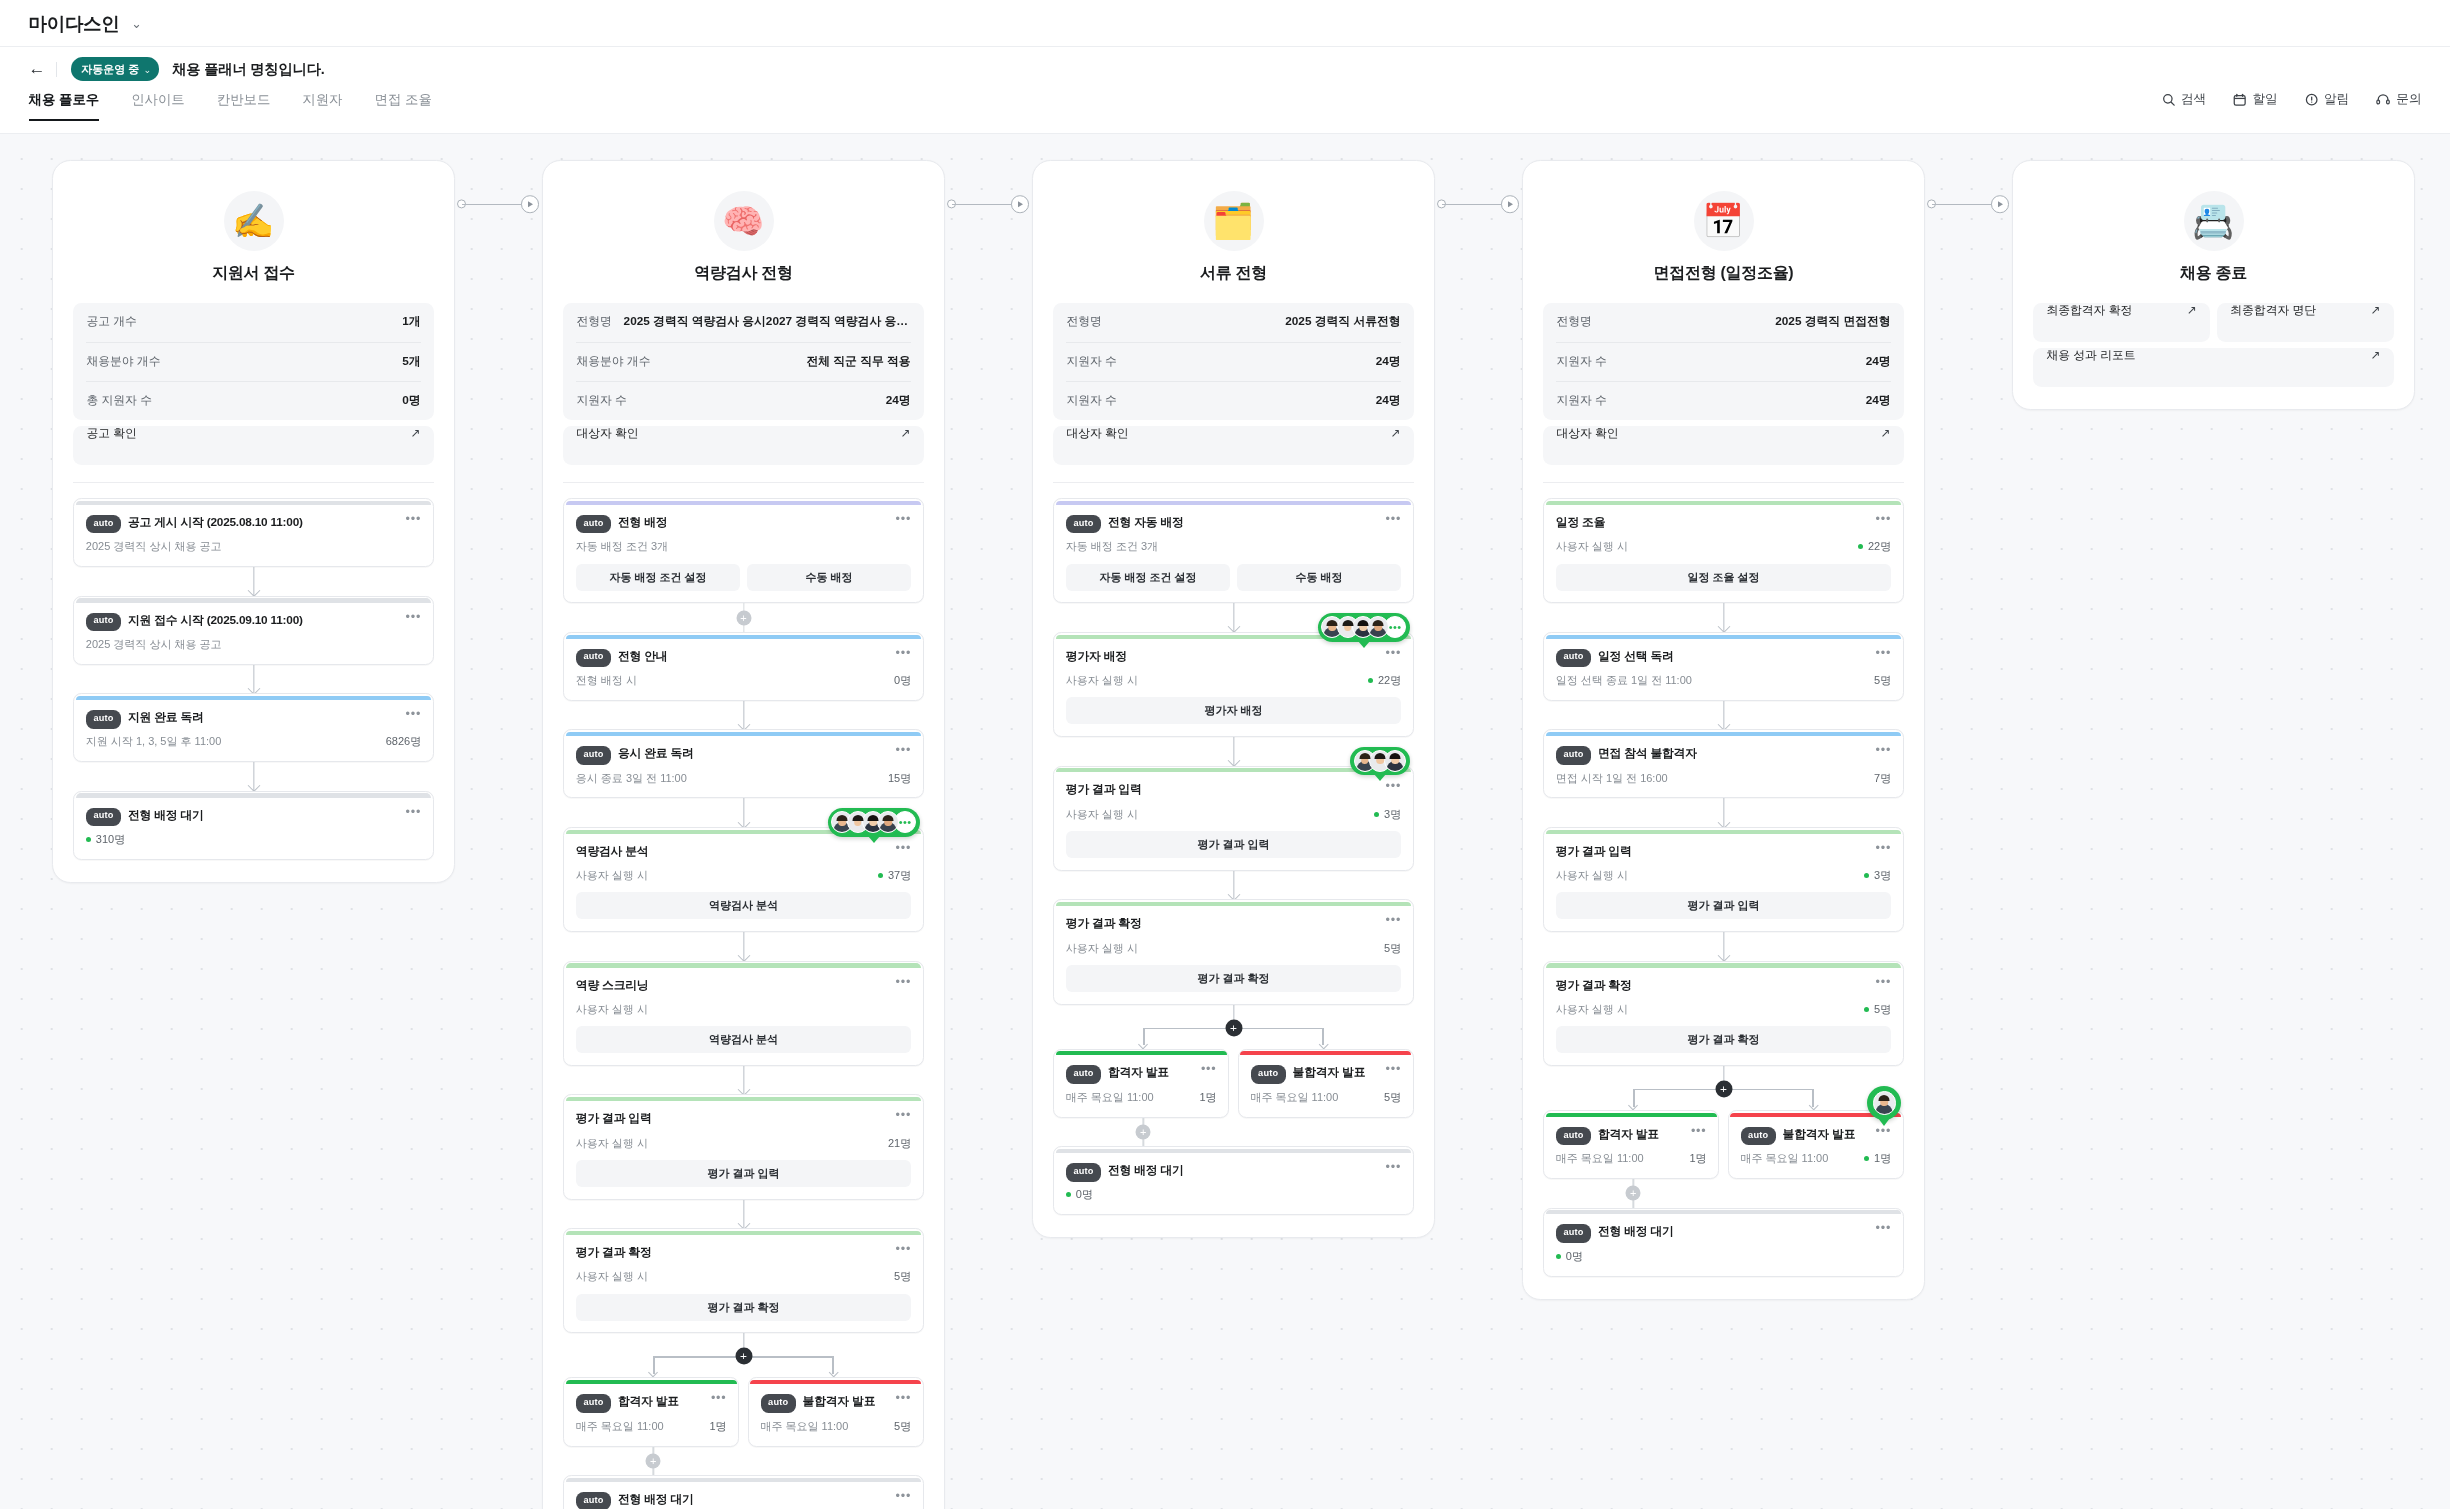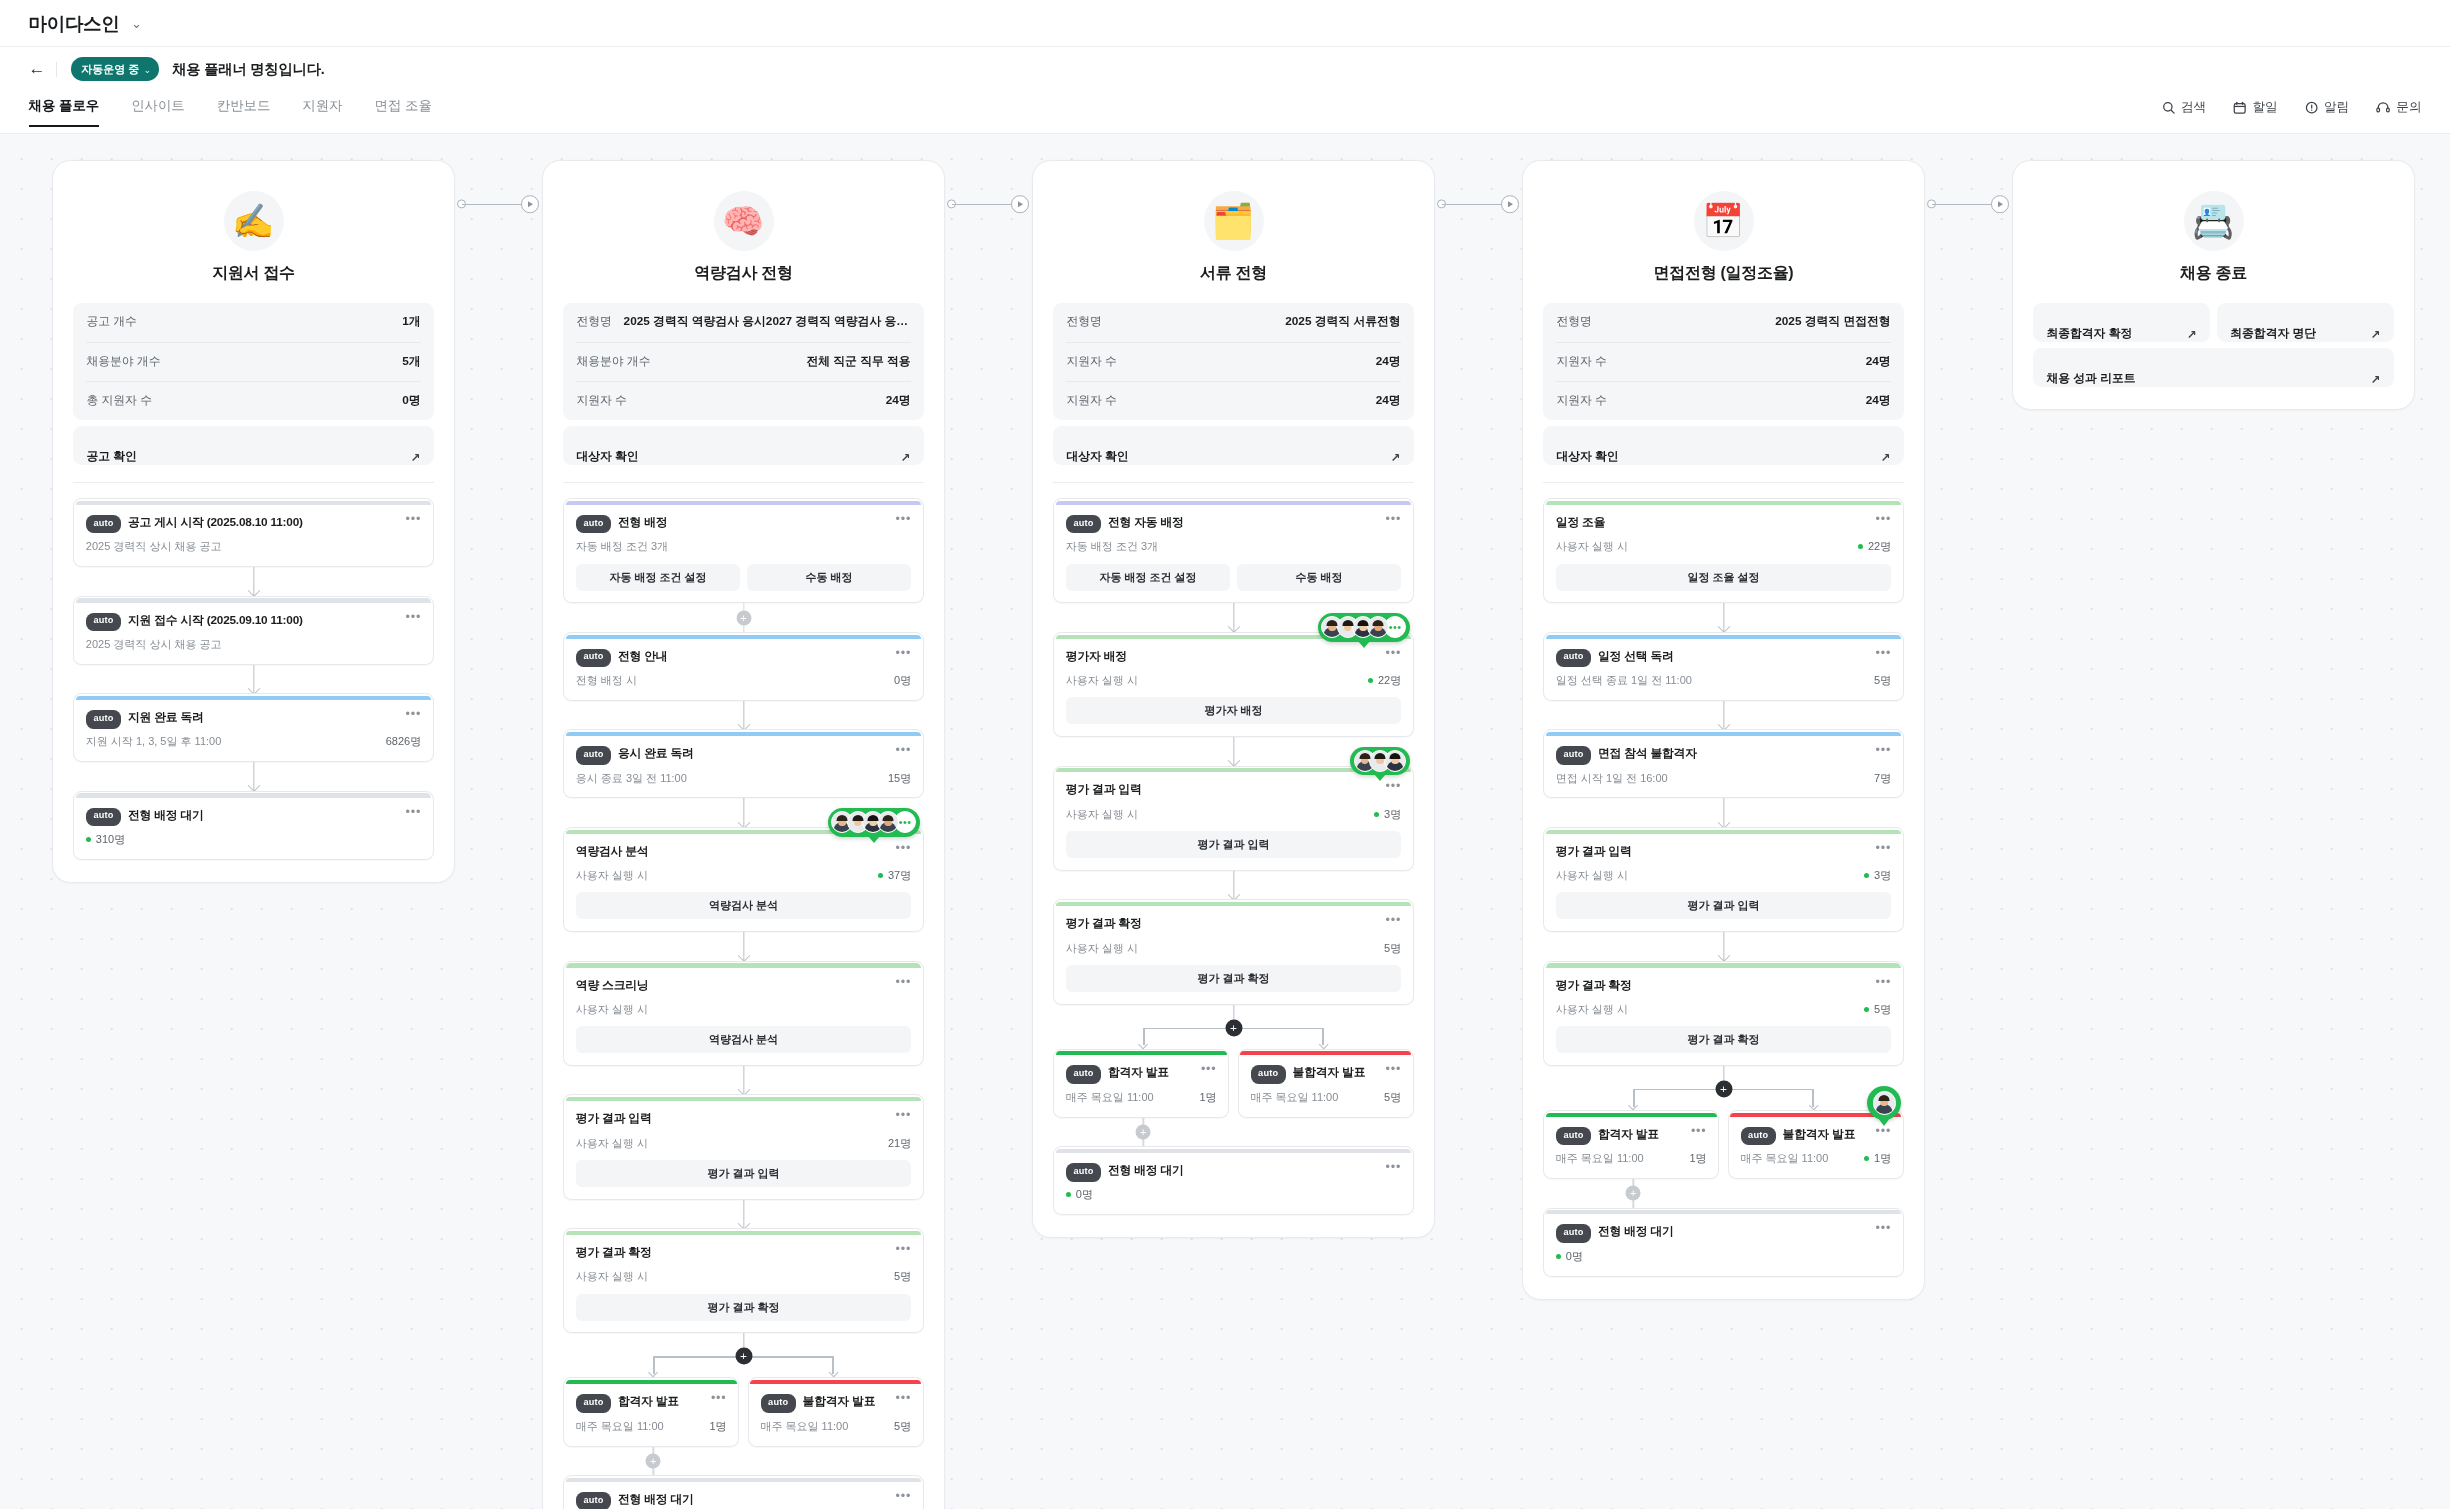--- a/index.html
+++ b/index.html
@@ -34,21 +34,21 @@
   }
   .subhead-row1 { display: flex; align-items: center; height: 44px; gap: 0; }
   .back-arrow { font-size: 17px; color: #2b2f34; width: 22px; cursor: pointer; }
   .vsep { width: 0.8px; height: 15px; background: #e3e6ea; margin: 0 15px 0 5px; }
   .status-chip {
     background: #0f766e; color: #fff; font-size: 11px; font-weight: 700;
     padding: 4.2px 7.6px 4.2px 10px; border-radius: 11.8px; display: flex; align-items: center; gap: 4.2px;
   }
   .status-chip .cv { font-size: 9.2px; font-weight: 400; opacity: .9; }
   .planner-title { font-size: 14.3px; font-weight: 700; margin-left: 13.4px; letter-spacing: -0.2px; }
-  .subhead-row2 { display: flex; align-items: center; height: 42px; position: relative; gap: 44px; }
+  .subhead-row2 { display: flex; align-items: flex-start; height: 42px; position: relative; gap: 44px; }
   .tabs { display: flex; gap: 32px; }
   .tab { font-size: 13.4px; color: #8a9097; padding-bottom: 10px; cursor: pointer; white-space: nowrap; }
   .tab.active { color: #15181b; font-weight: 700; border-bottom: 2.5px solid #15181b; }
   .subtools { margin-left: auto; display: flex; gap: 27px; padding-bottom: 9.2px; font-family: Liberation Serif, serif; }
   .subtool { display: flex; align-items: center; gap: 5.9px; font-size: 12.6px; color: #3d4248; cursor: pointer; }
   .subtool svg { display: block; }
 
   
   .canvas {
     position: relative; height: calc(1509px - 47px - 86px);
@@ -74,21 +74,21 @@
   }
   .col-title { text-align: center; font-size: 16px; font-weight: 700; margin: 11.8px 0 18.5px 0; letter-spacing: -0.3px; }
 
   .infobox { background: #f5f6f8; border-radius: 8.4px; padding: 0 13.4px; }
   .inforow { display: flex; align-items: center; height: 39px; font-size: 11.8px; border-top: 0.8px solid #e7e9ec; }
   .inforow:first-child { border-top: none; }
   .info-k { color: #5e646b; white-space: nowrap; }
   .info-v { margin-left: auto; color: #1b1d1f; font-weight: 600; padding-left: 11.8px;
             overflow: hidden; text-overflow: ellipsis; white-space: nowrap; }
   .linkbox { background: #f5f6f8; border-radius: 8.4px; margin-top: 6.7px; height: 39px;
-             display: flex; align-items: flex-end; padding: 0 13.4px; font-size: 11.8px; cursor: pointer; font-weight: bold; }
+             display: flex; align-items: flex-start; padding: 0 13.4px; font-size: 11.8px; cursor: pointer; }
   .linkbox .lab { color: #1b1d1f; }
   .linkbox .ext { margin-left: auto; color: #3d4248; }
   .linkrow { display: flex; gap: 6.7px; margin-top: 6.7px; }
   .linkrow .linkbox { flex: 1; margin-top: 0; }
 
   .divider { height: 0.8px; background: #ecedf0; margin: 17px 0 0 0; }
 
   
   .nodes { padding-top: 15px; }
   .node {

